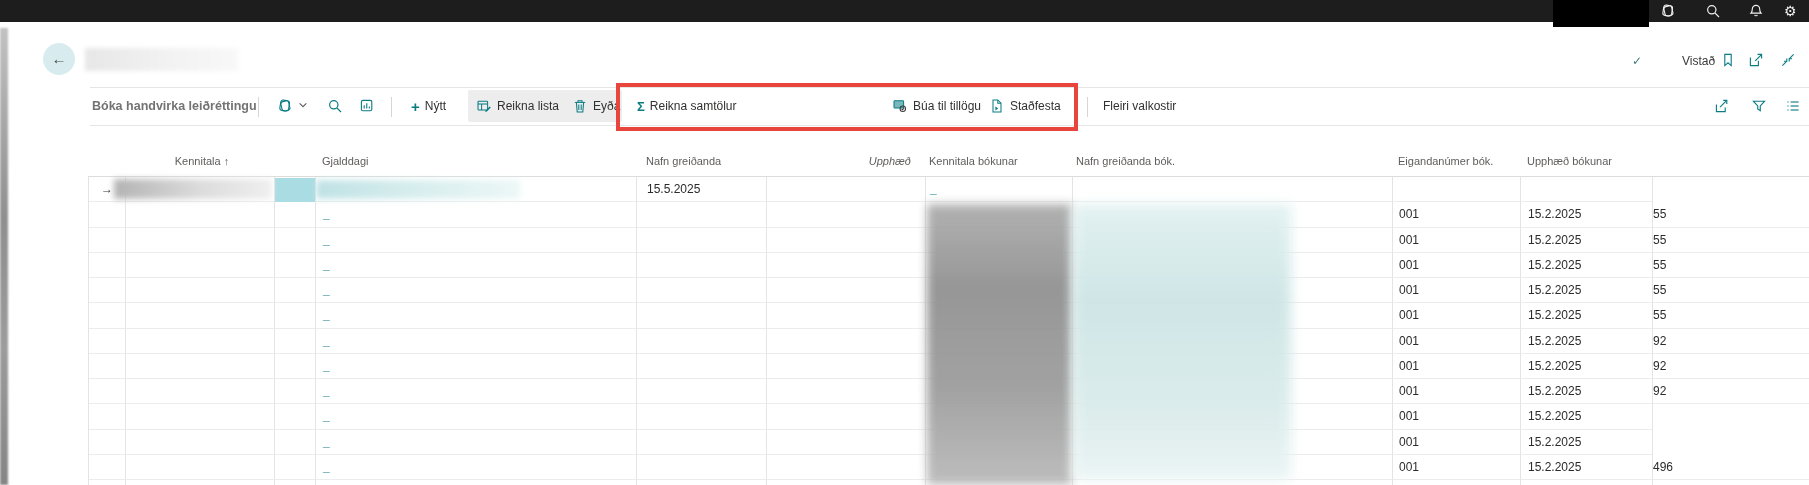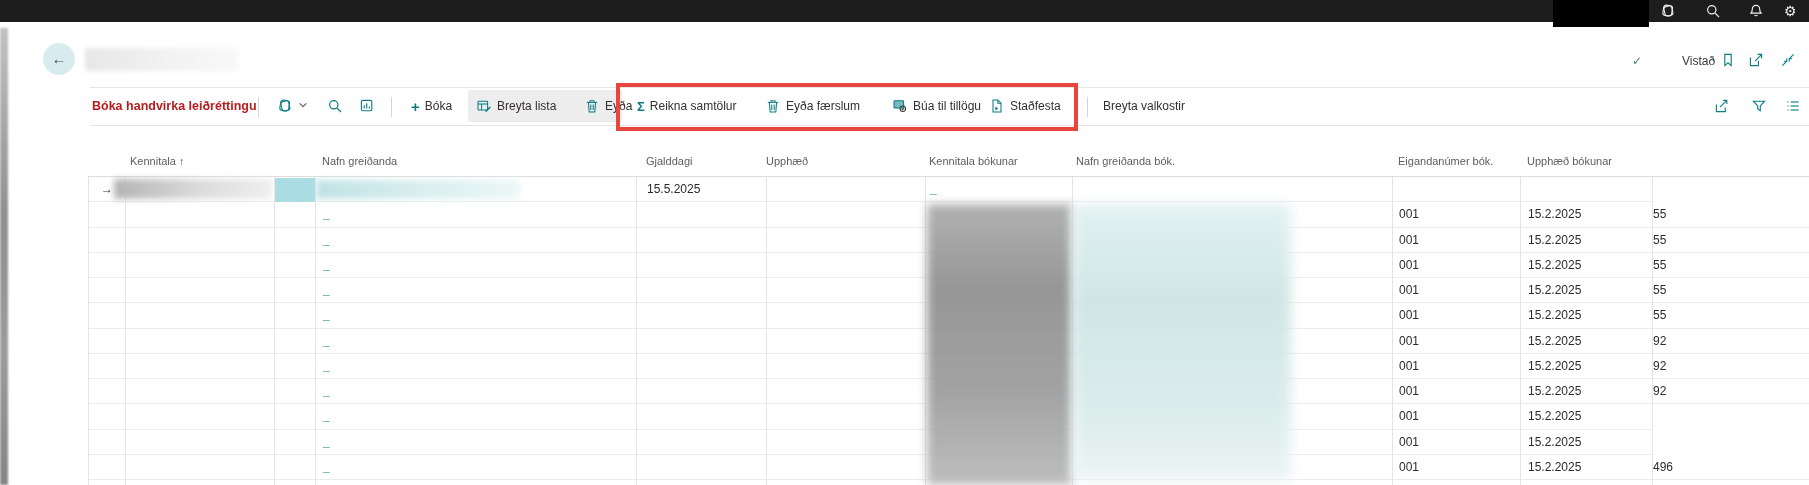--- a/index.html
+++ b/index.html
@@ -20,41 +20,41 @@
   .title-blur{left:85px;top:48px;width:153px;height:23px;background:linear-gradient(90deg,#e7e7e7,#f2f2f2 55%,#f8f8f8);filter:blur(2px);}
   .saved{top:52px;height:18px;line-height:18px;font-size:12px;color:#3b3a39;}
   .saved-check{left:1632px;color:#41797d;font-size:12px;}
   .saved-text{left:1682px;text-align:center;}
   .hdr-ic{top:52px;width:16px;height:16px;}
 
   
   .tb-line{height:1px;background:#e6e6e6;left:90px;width:1719px;}
   .tb-item{top:87px;height:38px;display:flex;align-items:center;gap:5px;font-size:12px;color:#323130;white-space:nowrap;}
   .tb-item .lbl{line-height:38px;}
-  .tb-bold{font-weight:bold;font-size:12.5px;color:#b91c1c;}
+  .tb-bold{font-weight:bold;font-size:12.5px;color:#737373;}
   .tb-div{top:97px;width:1px;height:20px;background:#d6d6d6;}
   .glyph-plus{font-size:15px;color:#0a7c84;font-weight:bold;}
   .sigma{font-size:13px;font-weight:bold;color:#0a7c84;}
   .gray-group{left:468px;top:90px;width:154px;height:32px;background:#ededed;border-radius:2px;}
   .redbox{left:616px;top:83px;width:462px;height:48px;border:4px solid #e8453c;box-sizing:border-box;z-index:4;pointer-events:none;}
   .ic16{width:16px;height:16px;flex:0 0 auto;}
   .ic16 svg,.hdr-ic svg{display:block;}
 
   
   .grid-cols{display:grid;grid-template-columns:37px 149px 41px 321px 130px 159px 147px 320px 128px 132px 157px;}
   .thead{left:88px;top:146px;width:1721px;height:30px;font-size:11px;color:#5f5d5b;}
   .thead .hc{line-height:30px;overflow:hidden;white-space:nowrap;}
   .tbody{left:88px;top:176px;width:1721px;border-top:1px solid #dcdcdc;}
   .trow{height:25.25px;box-sizing:border-box;border-left:1px solid #e4e4e4;font-size:12px;color:#2b2b2b;}
   .cell{box-sizing:border-box;border-right:1px solid #e4e4e4;border-bottom:1px solid #ececec;line-height:24px;overflow:hidden;white-space:nowrap;}
   .c1{text-align:center;color:#323130;}
-  .hc:nth-child(2),.cell:nth-child(2){padding-left:5px;}
+  .hc:nth-child(2),.cell:nth-child(2){padding-left:5px;text-align:center;}
   .hc:nth-child(4),.cell:nth-child(4){padding-left:7px;}
   .hc:nth-child(5),.cell:nth-child(5){padding-left:10px;}
-  .hc:nth-child(6),.cell:nth-child(6){padding-right:14px;}
+  .hc:nth-child(6),.cell:nth-child(6){padding-right:14px;text-align:right;font-style:italic;}
   .hc:nth-child(7),.cell:nth-child(7){padding-left:4px;}
   .hc:nth-child(8),.cell:nth-child(8){padding-left:4px;}
   .hc:nth-child(9),.cell:nth-child(9){padding-left:6px;}
   .hc:nth-child(10),.cell:nth-child(10){padding-left:7px;}
   .hc:nth-child(11),.cell:nth-child(11){padding-right:16px;}
   .dash{color:#0a7c84;font-weight:bold;}
 
   
   .ov{pointer-events:none;z-index:3;}
   .blur-kennitala{left:114px;top:179px;width:158px;height:20px;background:linear-gradient(90deg,#b3b3b3,#dcdcdc 55%,#efefef);filter:blur(3px);}
@@ -153,66 +153,54 @@
         <line x1="6.5" y1="13" x2="6.5" y2="9"></line>
           <line x1="9.7" y1="13" x2="9.7" y2="6.5"></line>
           <line x1="12.9" y1="13" x2="12.9" y2="10.5"></line>
       </svg>
     </span>
   </div>
   <div class="abs tb-div" style="left:391px"></div>
 
   <div class="abs tb-item" style="left:411px">
     <span class="glyph-plus">+</span>
-    <span class="lbl">Bóka</span>
+    <span class="lbl">Nýtt</span>
   </div>
 
   <div class="abs gray-group"></div>
   <div class="abs tb-item" style="left:476px">
     <span class="ic16">
       <svg width="16" height="16" viewBox="0 0 20 20" fill="none" stroke="#0a7c84" stroke-width="1.3">
         <rect x="2.5" y="4" width="12" height="11" rx="1"></rect>
         <line x1="2.5" y1="7.5" x2="14.5" y2="7.5"></line>
           <line x1="7" y1="7.5" x2="7" y2="15"></line>
         <path d="M12 15.5l5-5 1.5 1.5-5 5-2 .5z" fill="#0a7c84" stroke="none"></path>
       </svg>
     </span>
-    <span class="lbl">Breyta lista</span>
-  </div>
-  <div class="abs tb-item" style="left:584px">
+    <span class="lbl">Reikna lista</span>
+  </div>
+  <div class="abs tb-item" style="left:572px">
     <span class="ic16">
       <svg width="16" height="16" viewBox="0 0 20 20" fill="none" stroke="#0a7c84" stroke-width="1.3">
         <line x1="3.5" y1="5.5" x2="16.5" y2="5.5"></line>
           <path d="M7.5 5V3.5h5V5"></path>
         <path d="M5.5 5.5l1 12h7l1-12"></path>
           <line x1="8.5" y1="8" x2="8.5" y2="15"></line>
           <line x1="11.5" y1="8" x2="11.5" y2="15"></line>
       </svg>
     </span>
     <span class="lbl">Eyða</span>
   </div>
 
   <div class="abs redbox"></div>
 
   <div class="abs tb-item" style="left:637px">
     <span class="sigma">Σ</span>
     <span class="lbl">Reikna samtölur</span>
   </div>
-  <div class="abs tb-item" style="left:765px">
-    <span class="ic16">
-      <svg width="16" height="16" viewBox="0 0 20 20" fill="none" stroke="#0a7c84" stroke-width="1.3">
-        <line x1="3.5" y1="5.5" x2="16.5" y2="5.5"></line>
-          <path d="M7.5 5V3.5h5V5"></path>
-        <path d="M5.5 5.5l1 12h7l1-12"></path>
-          <line x1="8.5" y1="8" x2="8.5" y2="15"></line>
-          <line x1="11.5" y1="8" x2="11.5" y2="15"></line>
-      </svg>
-    </span>
-    <span class="lbl">Eyða færslum</span>
-  </div>
   <div class="abs tb-item" style="left:892px">
     <span class="ic16">
       <svg width="16" height="16" viewBox="0 0 20 20" fill="none" stroke="#0a7c84" stroke-width="1.3">
         <rect x="2.5" y="3.5" width="12" height="9" rx="1" fill="#0a7c84" opacity="0.55" stroke="none"></rect>
         <rect x="2.5" y="3.5" width="12" height="9" rx="1"></rect>
         <circle cx="13.5" cy="13.5" r="3.4" stroke="#3a3a3a"></circle>
         <path d="M12 13.5l1.2 1.2 2-2.2" stroke="#3a3a3a"></path>
       </svg>
     </span>
     <span class="lbl">Búa til tillögu</span>
@@ -223,21 +211,21 @@
         <path d="M5 2.5h6l4 4V17.5H5z"></path>
           <path d="M11 2.5v4h4"></path>
         <path d="M8 10.5l3.5 2.5L8 15.5z" fill="#0a7c84" stroke="none"></path>
       </svg>
     </span>
     <span class="lbl">Staðfesta</span>
   </div>
 
   <div class="abs tb-div" style="left:1087px"></div>
   <div class="abs tb-item" style="left:1103px">
-    <span class="lbl">Breyta valkostir</span>
+    <span class="lbl">Fleiri valkostir</span>
   </div>
 
   <div class="abs tb-item" style="left:1714px">
     <span class="ic16">
       <svg width="16" height="16" viewBox="0 0 20 20" fill="none" stroke="#0a7c84" stroke-width="1.4">
         <path d="M3 8v9h11v-5"></path>
           <path d="M7.5 11.5L16 3"></path>
           <path d="M11.5 3H16v4.5"></path>
       </svg>
     </span>
@@ -259,22 +247,22 @@
           <line x1="3" y1="10" x2="4.5" y2="10"></line>
           <line x1="3" y1="15" x2="4.5" y2="15"></line>
       </svg>
     </span>
   </div>
 
   <div class="abs thead grid-cols">
     <div class="hc"></div>
     <div class="hc">Kennitala ↑</div>
     <div class="hc"></div>
+    <div class="hc">Gjalddagi</div>
     <div class="hc">Nafn greiðanda</div>
-    <div class="hc">Gjalddagi</div>
     <div class="hc">Upphæð</div>
     <div class="hc">Kennitala bókunar</div>
     <div class="hc">Nafn greiðanda bók.</div>
     <div class="hc">Eigandanúmer bók.</div>
     <div class="hc">Upphæð bókunar</div>
   </div>
 
   <div class="abs tbody" id="tbody">
     <div class="trow grid-cols">
       <div class="cell c1">→</div>

